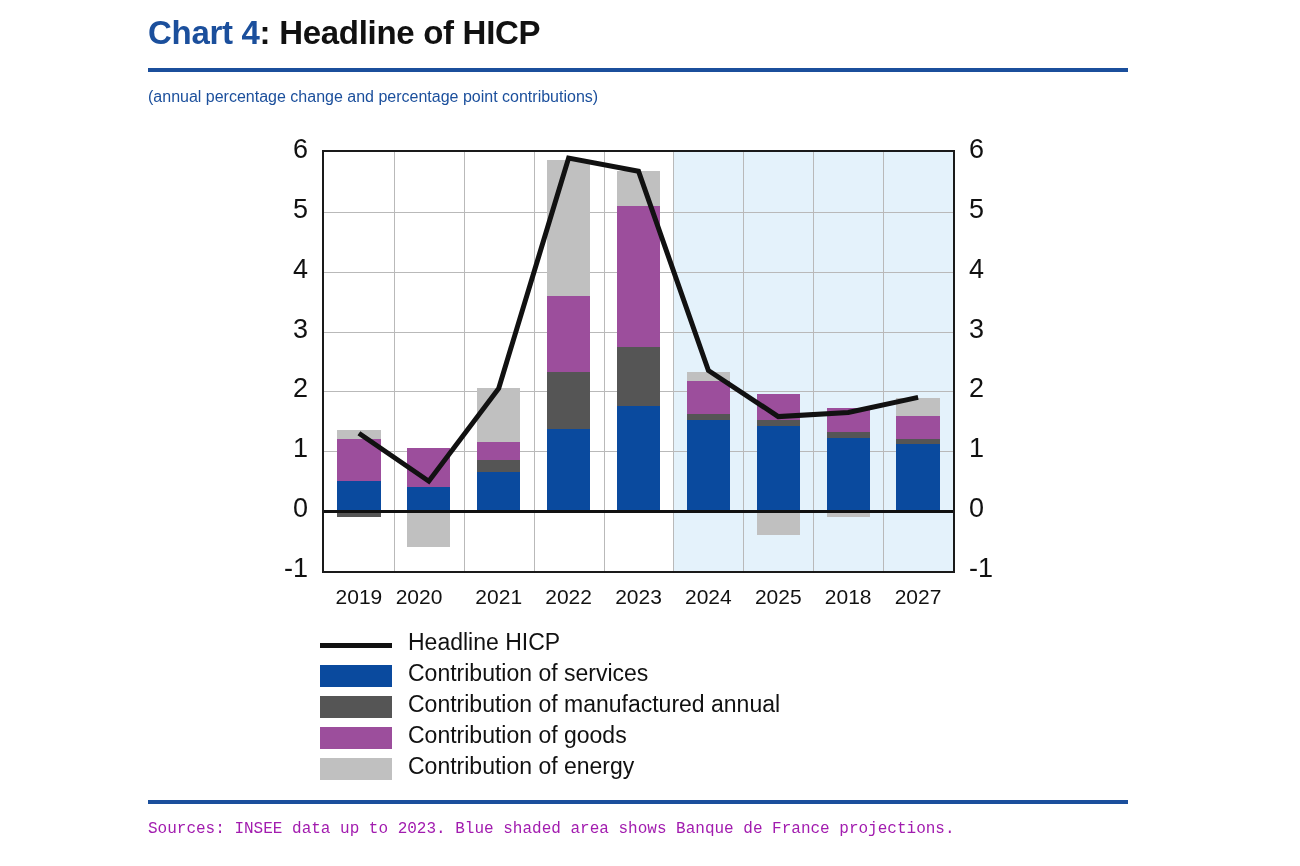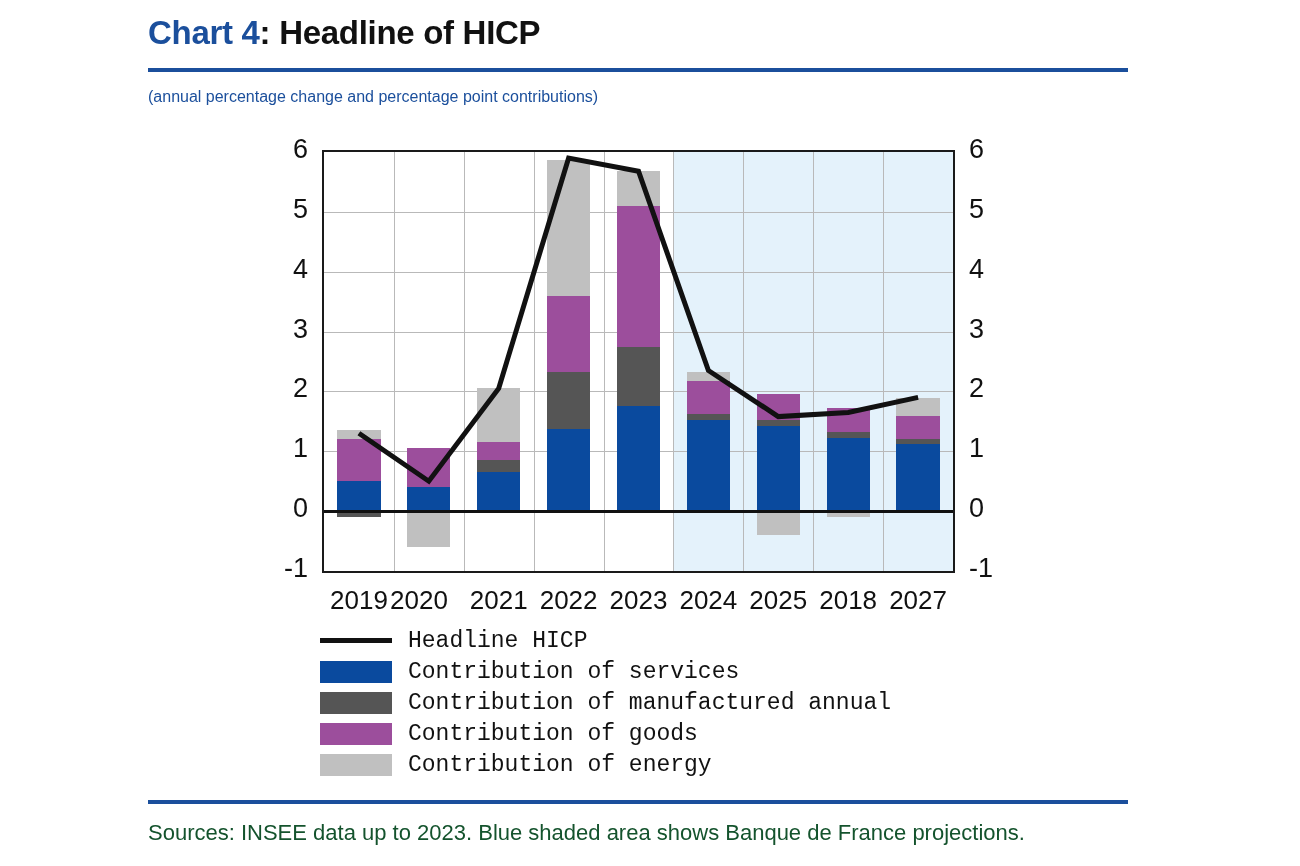--- a/index.html
+++ b/index.html
@@ -68,47 +68,47 @@
   
   .ytick{
     position:absolute;
     font-size:27px;color:#111;
     text-align:right;
     white-space:nowrap;
   }
   .ytick.right{text-align:left;}
   .xtick{
     position:absolute;
-    font-size:26px;color:#111;
+    font-size:21px;color:#111;
     text-align:center;white-space:nowrap;
   }
 
   
   .legend{
     position:absolute;left:320px;top:625px;
   }
   .legend-row{
-    display:flex;align-items:center;height:31px;font-family:Liberation Mono, monospace;
+    display:flex;align-items:flex-end;height:31px;
   }
   .legend-key{
     width:72px;height:22px;margin-right:16px;flex:0 0 72px;
     display:flex;align-items:center;justify-content:center;
   }
   .legend-key .swatch{width:72px;height:22px;display:block;}
   .legend-key .lineswatch{width:72px;height:5px;background:#111;display:block;}
   .legend-label{font-size:23px;color:#111;white-space:nowrap;}
 
   
   .rule-bottom{
     position:absolute;left:148px;top:800px;width:980px;height:4px;
     background:#1B4F9C;
   }
   .sources{
     position:absolute;left:148px;top:820px;
-    font-size:22px;color:#14532d;white-space:nowrap;
+    font-size:16px;color:#a21caf;white-space:nowrap;font-family:Liberation Mono, monospace;
   }
 </style>
 </head>
 <body>
 
 <div class="page">
 
   <div class="title">
     <span class="blue">Chart 4</span><span class="black">: Headline of HICP</span>
   </div>

